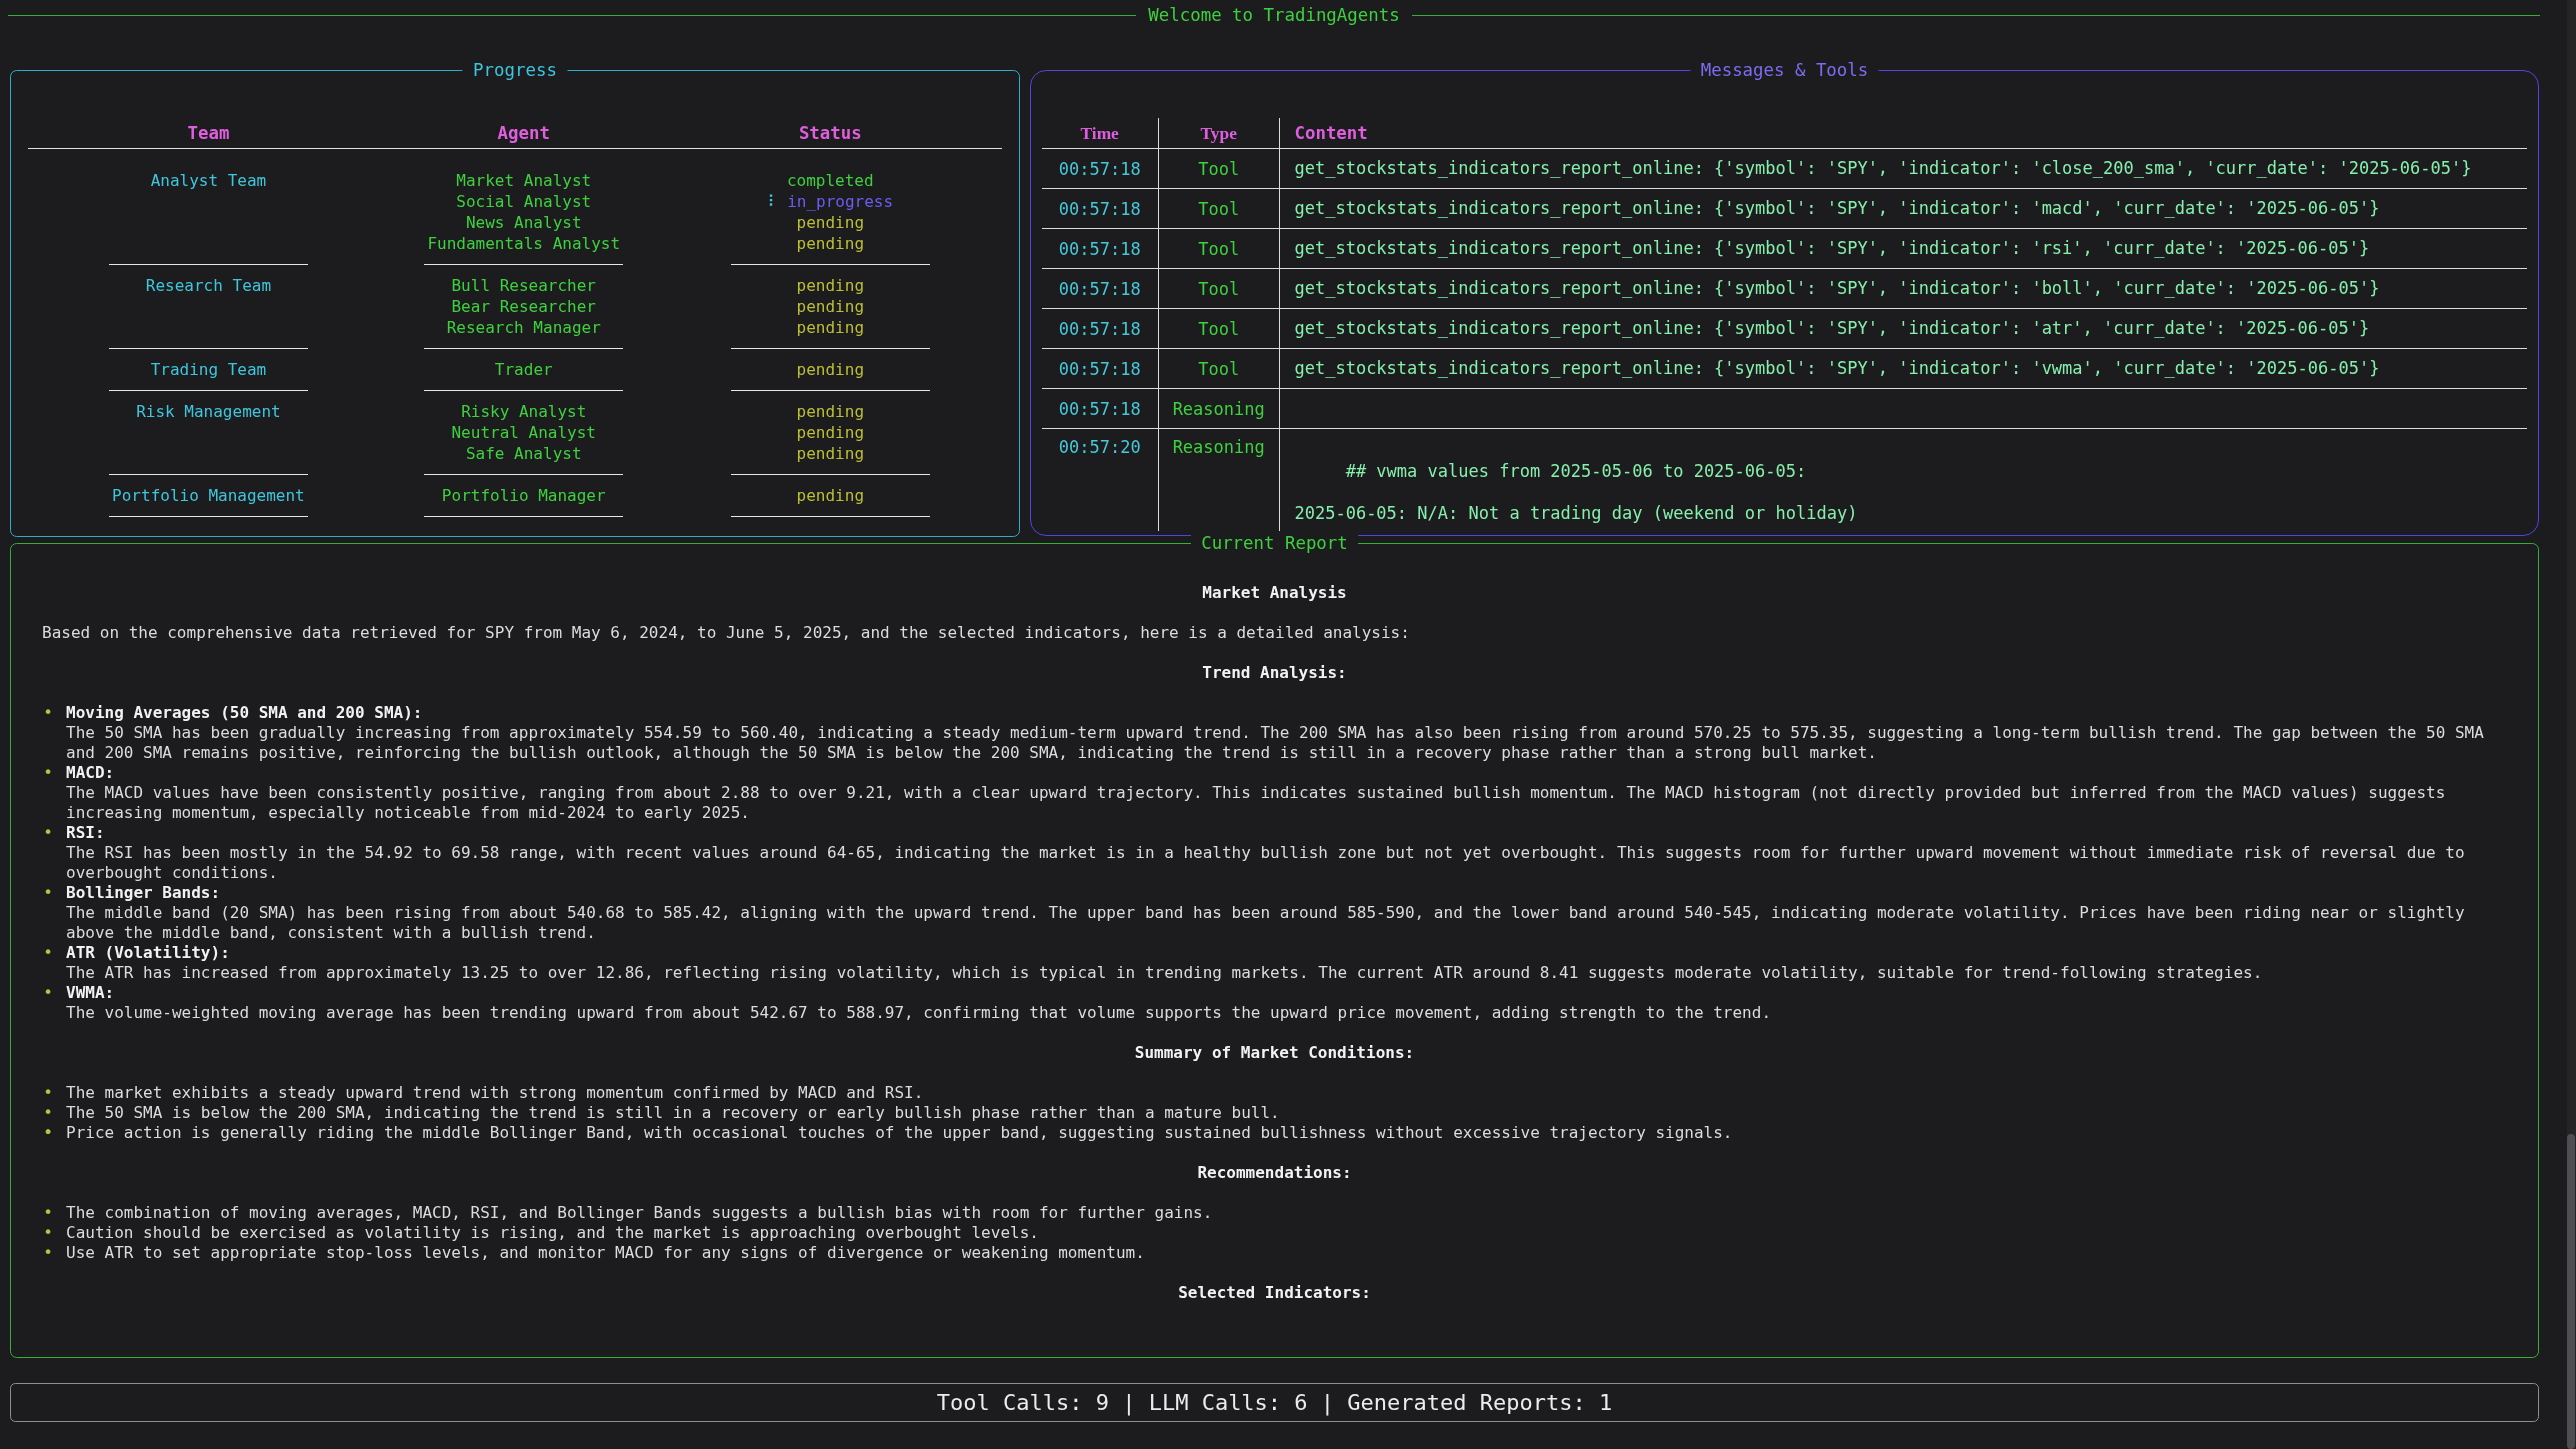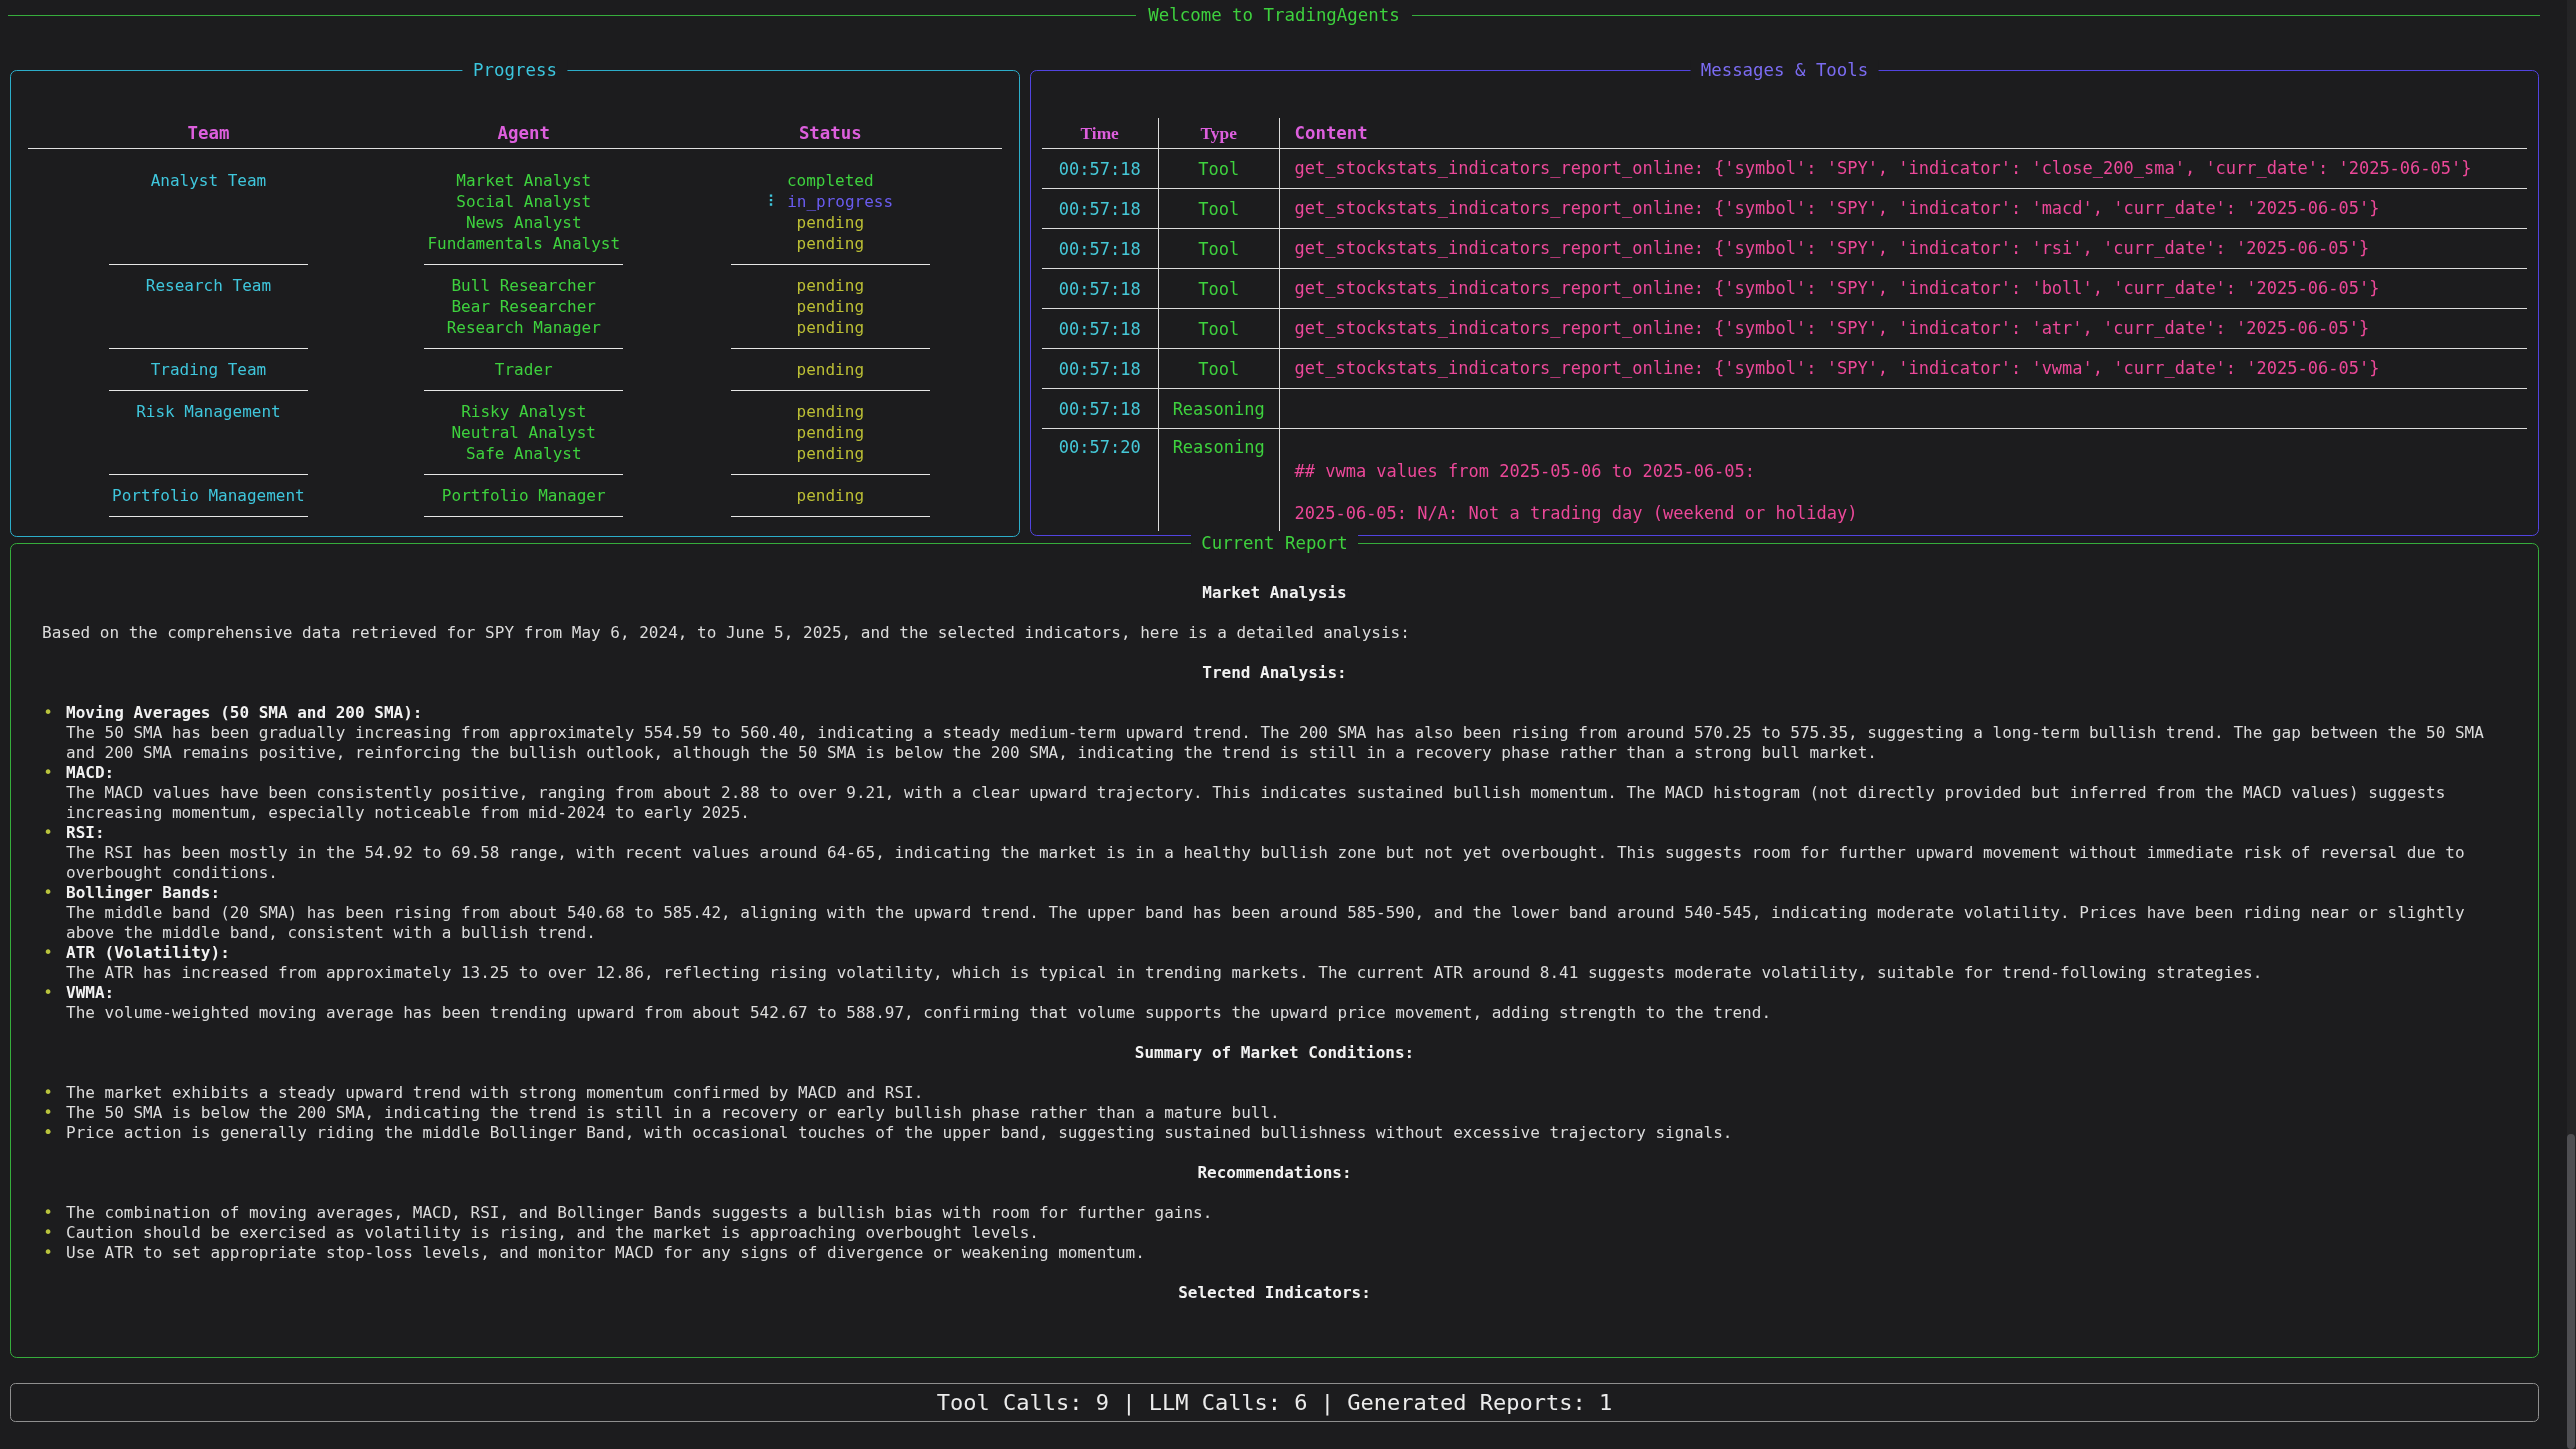--- a/index.html
+++ b/index.html
@@ -13,21 +13,21 @@
   
   .top-rule { position:absolute; top:5.4px; left:8px; right:36px; display:flex; align-items:center; gap:12px; height:20px; }
   .rule-line { flex:1; border-top:1.3px solid #36ad3c; }
   .rule-title { color:#3ed13e; font-size:17.4px; white-space:nowrap; }
   
   .panel { position:absolute; border:1.3px solid; border-radius:6.7px; }
   .panel-title { position:absolute; top:-11.4px; left:50%; transform:translateX(-50%);
     background:#1c1c1e; padding:0 10.7px; font-size:17.4px; white-space:nowrap; }
   .progress-panel { left:10px; top:70px; width:1010px; height:467px; border-color:#2cadc9; }
   .progress-panel .panel-title { color:#3cc6de; }
-  .messages-panel { left:1030px; top:70px; width:1509px; height:466px; border-color:#5244e0; }
+  .messages-panel { left:1030px; top:70px; width:1509px; height:466px; border-color:#5244e0;border-radius:16px; }
   .messages-panel .panel-title { color:#7b6cf2; }
   .report-panel { left:10px; top:543px; width:2529px; height:815px; border-color:#36ad3c; }
   .report-panel .panel-title { color:#3ed13e; }
   
   .ptable { margin:47px 17.4px 0; }
   .phead { display:grid; grid-template-columns:37% 27.8% 35.2%; text-align:center;
     color:#dd5fdd; font-weight:bold; font-size:17.4px; height:29.5px; align-items:center; }
   .phead-underline { border-top:1.3px solid #e0e0e0; }
   .pbody { padding-top:21.5px; }
   .prow { display:grid; grid-template-columns:37% 27.8% 35.2%; line-height:21px; text-align:center; }
@@ -49,21 +49,21 @@
     color:#dd5fdd; font-weight:bold; font-size:17.4px; border-bottom:1.3px solid #dcdcdc; }
   .mhead span:nth-child(1), .mhead span:nth-child(2) { text-align:center;font-family:Liberation Serif, serif; }
   .mhead span { border-right:0; height:100%; display:flex; align-items:center; justify-content:center; }
   .mhead .h-time, .mhead .h-type { border-right:1.3px solid #dcdcdc; }
   .mhead .h-content { justify-content:flex-start; padding-left:14.8px; }
   .mrow { display:grid; grid-template-columns:117px 121px 1fr; min-height:40px; border-bottom:1.3px solid #dcdcdc; }
   .mrow:last-child { border-bottom:none; }
   .mrow > div { display:flex; align-items:center; }
   .time-cell { color:#45c8d8; justify-content:center; border-right:1.3px solid #dcdcdc; }
   .type-cell { color:#3ed13e; justify-content:center; border-right:1.3px solid #dcdcdc; }
-  .content-cell { color:#ec4899; padding:6.7px 9.4px 6.7px 14.8px; white-space:pre-wrap; line-height:21px; }
+  .content-cell { color:#86efac; padding:6.7px 9.4px 6.7px 14.8px; white-space:pre-wrap; line-height:21px;text-align:center; }
   .mrow.top-align > div { align-items:flex-start; padding-top:8px; }
   .mrow.top-align .content-cell { padding-top:8px;margin-top:24px; }
   
   .report-content { padding:39px 31px 0; line-height:20px; }
   .r-center { text-align:center; font-weight:bold; color:#f2f2f2; margin:20px 0; }
   .r-heading-first { margin-top:0; }
   .r-intro { color:#dcdcdc; margin-bottom:20px; }
   .r-bullets { list-style:none; margin:0; padding:0; }
   .r-bullet { position:relative; padding-left:24px; color:#dcdcdc; }
   .r-bullet .dot { position:absolute; left:1.3px; top:0; color:#b9c33c; }

